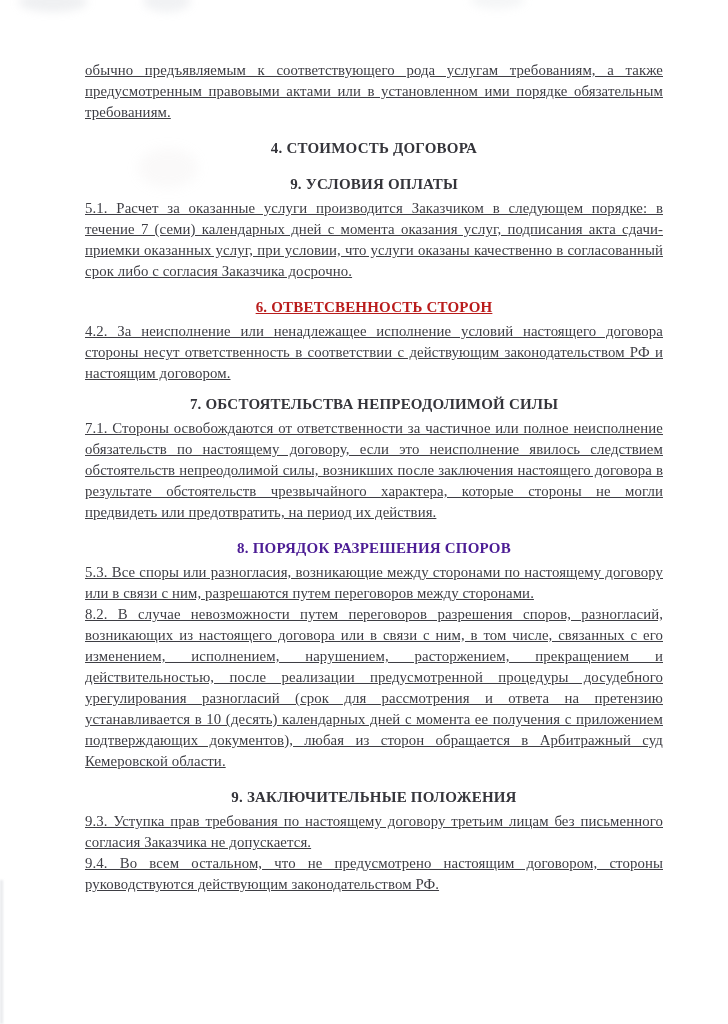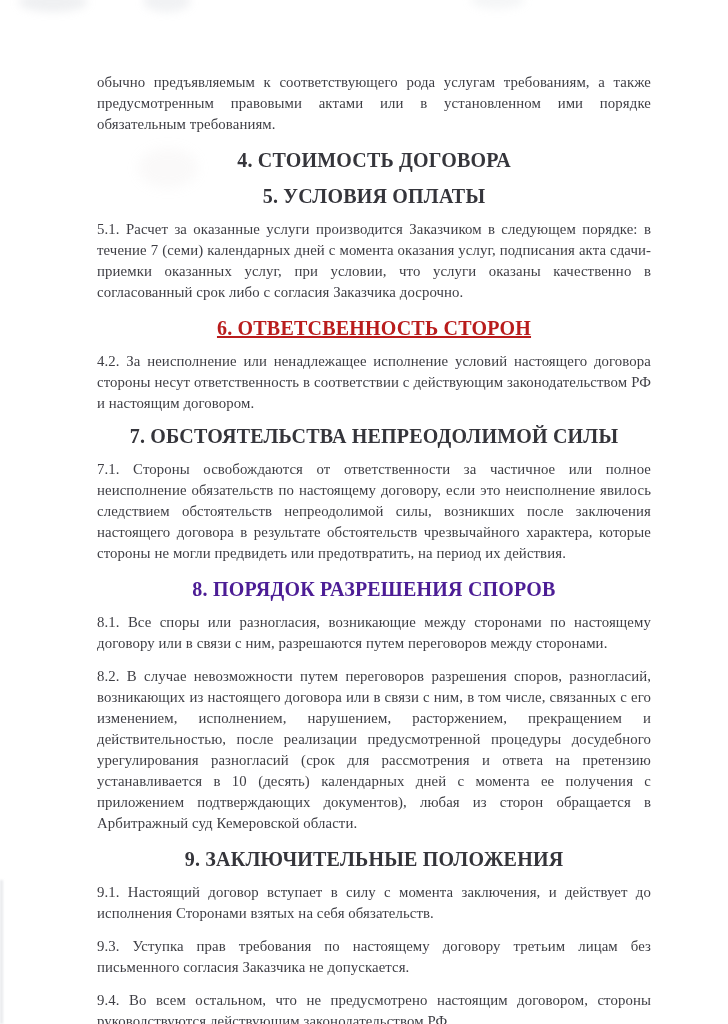--- a/index.html
+++ b/index.html
@@ -18,28 +18,29 @@
   .content {
     position: absolute;
     top: 60px;
     left: 85px;
     width: 578px;
     color: #3e3e44;
     font-size: 14.8px;
     line-height: 21px;
   }
   .para {
-    margin: 12px;
+    margin: 0;
     text-align: justify;
     letter-spacing: 0.1px;
+    text-decoration: underline;
   }
   .heading {
     margin: 15px 0 3px 0;
     text-align: center;
-    font-size: 20px;
+    font-size: 15px;
     font-weight: bold;
     color: #35353b;
     letter-spacing: 0.2px;
   }
   
   .artifact {
     position: absolute;
     pointer-events: none;
   }
   .smudge-a {
@@ -79,28 +80,27 @@
   <div class="artifact smudge-a"></div>
   <div class="artifact smudge-b"></div>
   <div class="artifact smudge-c"></div>
   <div class="artifact smudge-d"></div>
   <div class="artifact edge-line"></div>
 
   <div class="content" style="color: rgb(62, 62, 68);">
     <p class="para">обычно предъявляемым к соответствующего рода услугам требованиям, а также предусмотренным правовыми актами или в установленном ими порядке обязательным требованиям.</p>
     <div id="sections">
         <h2 class="heading" style="color: rgb(53, 53, 59);">4. СТОИМОСТЬ ДОГОВОРА</h2>
-        <h2 class="heading" style="color: rgb(53, 53, 59);">5. УСЛОВИЯ ОПЛАТЫ</h2>
+        <h2 class="heading" style="color: rgb(53, 53, 59);">9. УСЛОВИЯ ОПЛАТЫ</h2>
         <p class="para">5.1. Расчет за оказанные услуги производится Заказчиком в следующем порядке: в течение 7 (семи) календарных дней с момента оказания услуг, подписания акта сдачи-приемки оказанных услуг, при условии, что услуги оказаны качественно в согласованный срок либо с согласия Заказчика досрочно.</p>
         <h2 class="heading" style="color: #b91c1c; text-decoration: underline;">6. ОТВЕТСВЕННОСТЬ СТОРОН</h2>
         <p class="para">4.2. За неисполнение или ненадлежащее исполнение условий настоящего договора стороны несут ответственность в соответствии с действующим законодательством РФ и настоящим договором.</p>
         <h2 class="heading" style="color: rgb(53, 53, 59); margin-top: 10px;">7. ОБСТОЯТЕЛЬСТВА НЕПРЕОДОЛИМОЙ СИЛЫ</h2>
         <p class="para">7.1. Стороны освобождаются от ответственности за частичное или полное неисполнение обязательств по настоящему договору, если это неисполнение явилось следствием обстоятельств непреодолимой силы, возникших после заключения настоящего договора в результате обстоятельств чрезвычайного характера, которые стороны не могли предвидеть или предотвратить, на период их действия.</p>
         <h2 class="heading" style="color: #4c1d95;">8. ПОРЯДОК РАЗРЕШЕНИЯ СПОРОВ</h2>
-        <p class="para">8.1. Все споры или разногласия, возникающие между сторонами по настоящему договору или в связи с ним, разрешаются путем переговоров между сторонами.</p>
+        <p class="para">5.3. Все споры или разногласия, возникающие между сторонами по настоящему договору или в связи с ним, разрешаются путем переговоров между сторонами.</p>
         <p class="para">8.2. В случае невозможности путем переговоров разрешения споров, разногласий, возникающих из настоящего договора или в связи с ним, в том числе, связанных с его изменением, исполнением, нарушением, расторжением, прекращением и действительностью, после реализации предусмотренной процедуры досудебного урегулирования разногласий (срок для рассмотрения и ответа на претензию устанавливается в 10 (десять) календарных дней с момента ее получения с приложением подтверждающих документов), любая из сторон обращается в Арбитражный суд Кемеровской области.</p>
         <h2 class="heading" style="color: rgb(53, 53, 59);">9. ЗАКЛЮЧИТЕЛЬНЫЕ ПОЛОЖЕНИЯ</h2>
-        <p class="para">9.1. Настоящий договор вступает в силу с момента заключения, и действует до исполнения Сторонами взятых на себя обязательств.</p>
         <p class="para">9.3. Уступка прав требования по настоящему договору третьим лицам без письменного согласия Заказчика не допускается.</p>
         <p class="para">9.4. Во всем остальном, что не предусмотрено настоящим договором, стороны руководствуются действующим законодательством РФ.</p>
       </div>
   </div>
 </div>
 
 </body></html>

